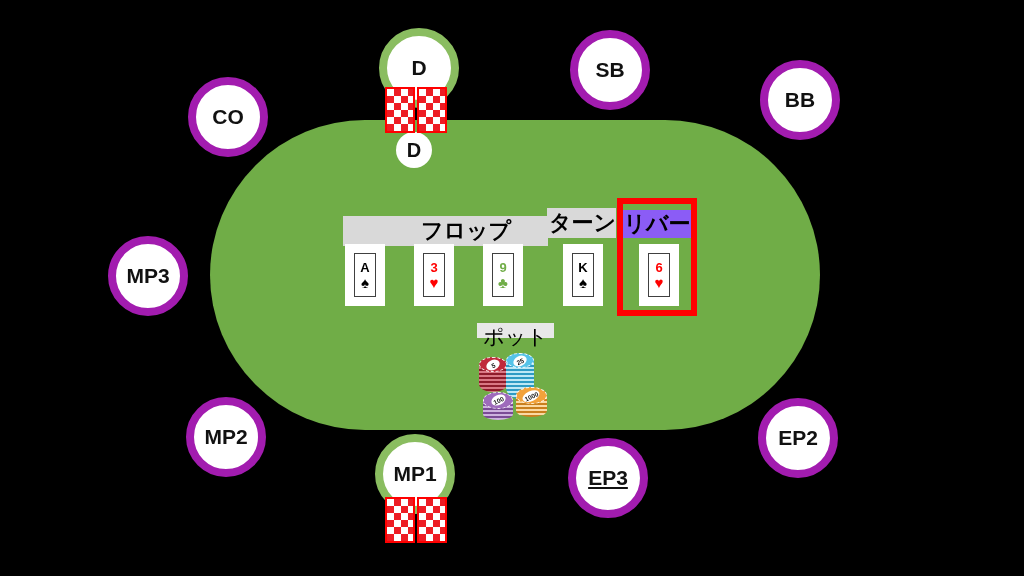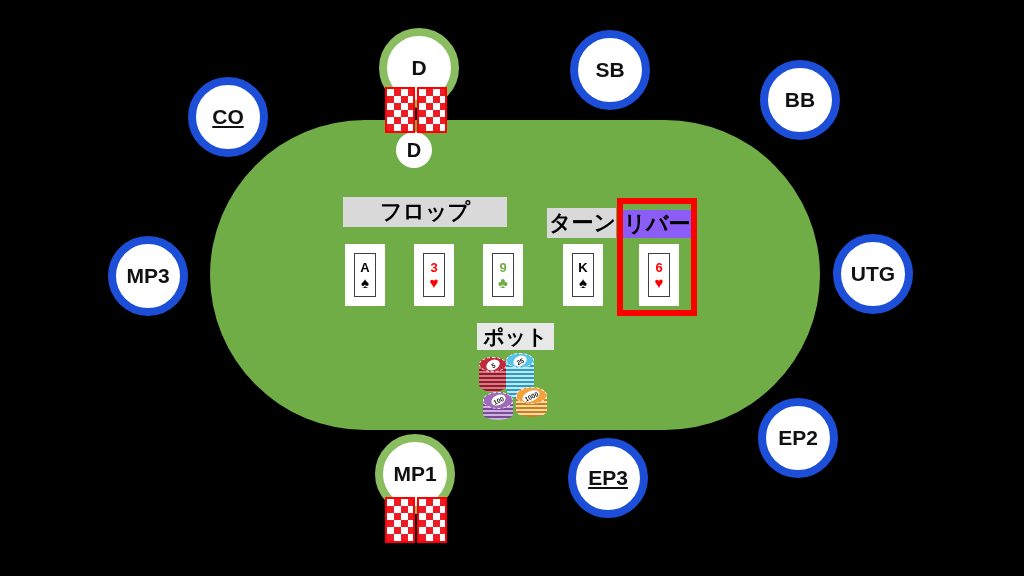--- a/index.html
+++ b/index.html
@@ -12,23 +12,23 @@
   .table-felt{
     position:absolute;left:210px;top:120px;width:610px;height:310px;
     background:#70AD47;border-radius:155px;
   }
   
   .seat{
     position:absolute;width:64px;height:64px;border-radius:50%;
     background:#fff;display:flex;align-items:center;justify-content:center;
     font-weight:bold;font-size:21px;color:#111;z-index:1;
   }
-  .ring-gray{border:8px solid #1d4ed8;}
+  .ring-gray{border:8px solid #a21caf;}
   .ring-green{border:8px solid #8ABD60;}
-  .seat-co {left:188px;top:77px;text-decoration:underline;}
+  .seat-co {left:188px;top:77px;}
   .seat-d  {left:379px;top:28px;}
   .seat-sb {left:570px;top:30px;}
   .seat-bb {left:760px;top:60px;}
   .seat-mp3{left:108px;top:236px;justify-content:center;}
   .seat-utg{left:833px;top:234px;}
   .seat-mp2{left:186px;top:397px;}
   .seat-ep2{left:758px;top:398px;}
   .seat-mp1{left:375px;top:434px;text-align:right;}
   .seat-ep3{left:568px;top:438px;text-decoration:underline;}
   
@@ -47,21 +47,21 @@
   .dealer-button{
     position:absolute;left:396px;top:132px;width:36px;height:36px;border-radius:50%;
     background:#fff;display:flex;align-items:center;justify-content:center;
     font-weight:bold;font-size:20px;color:#111;z-index:2;
   }
   
   .street-label{
     position:absolute;height:30px;line-height:30px;text-align:center;
     background:#D9D9D9;color:#000;font-weight:bold;font-size:22px;z-index:2;
   }
-  .label-flop {left:343px;top:197px;width:164px;}
+  .label-flop {left:343px;top:216px;width:164px;padding-left:41px;}
   .label-turn {left:547px;top:208px;width:69px;text-align:right;}
   .label-river{left:623px;top:210px;width:68px;height:28px;line-height:28px;background:#8b5cf6;}
   
   .board-card{
     position:absolute;top:244px;width:40px;height:62px;background:#fff;
     display:flex;align-items:center;justify-content:center;z-index:2;
   }
   .card-inner{
     width:22px;height:44px;border:1.5px solid #404040;box-sizing:border-box;
     display:flex;flex-direction:column;align-items:center;justify-content:center;
@@ -74,22 +74,22 @@
   .c-green{color:#70AD47;}
   .bc-1{left:345px;} .bc-2{left:414px;} .bc-3{left:483px;}
   .bc-turn{left:563px;} .bc-river{left:639px;}
   
   .river-highlight{
     position:absolute;left:617px;top:198px;width:80px;height:118px;
     border:6px solid #FF0000;box-sizing:border-box;z-index:4;pointer-events:none;
   }
   
   .pot-label{
-    position:absolute;left:477px;top:323px;width:77px;height:27px;line-height:27px;
-    background:#E8E8E8;color:#000;font-weight:bold;font-size:21px;text-align:center;z-index:2;
+    position:absolute;left:477px;top:323px;width:77px;height:15px;line-height:27px;
+    background:#E8E8E8;color:#000;font-weight:normal;font-size:21px;text-align:center;z-index:2;
   }
   .chip{position:absolute;width:var(--w);z-index:2;}
   .chip-body{
     position:absolute;left:0;top:calc(var(--w) * 0.27);width:var(--w);height:var(--h);
     background:repeating-linear-gradient(to bottom,var(--d) 0 2px,var(--l) 2px 4px);
     border-radius:0 0 50% 50% / 0 0 30% 30%;
   }
   .chip-top{
     position:absolute;left:0;top:0;width:var(--w);height:calc(var(--w) * 0.55);
     background:var(--c);border:1px dashed rgba(255,255,255,.9);box-sizing:border-box;
@@ -120,22 +120,22 @@
     </div>
   <div class="seat ring-gray seat-sb">
       <span>SB</span>
     </div>
   <div class="seat ring-gray seat-bb">
       <span>BB</span>
     </div>
   <div class="seat ring-gray seat-mp3">
       <span>MP3</span>
     </div>
-  <div class="seat ring-gray seat-utg">
-      <span>UTG</span>
+  <div class="seat ring-gray seat-mp2">
+      <span>MP2</span>
     </div>
   <div class="seat ring-gray seat-ep2">
       <span>EP2</span>
     </div>
   <div class="seat ring-green seat-mp1">
       <span>MP1</span>
     </div>
   <div class="seat ring-gray seat-ep3">
       <span>EP3</span>
     </div>

